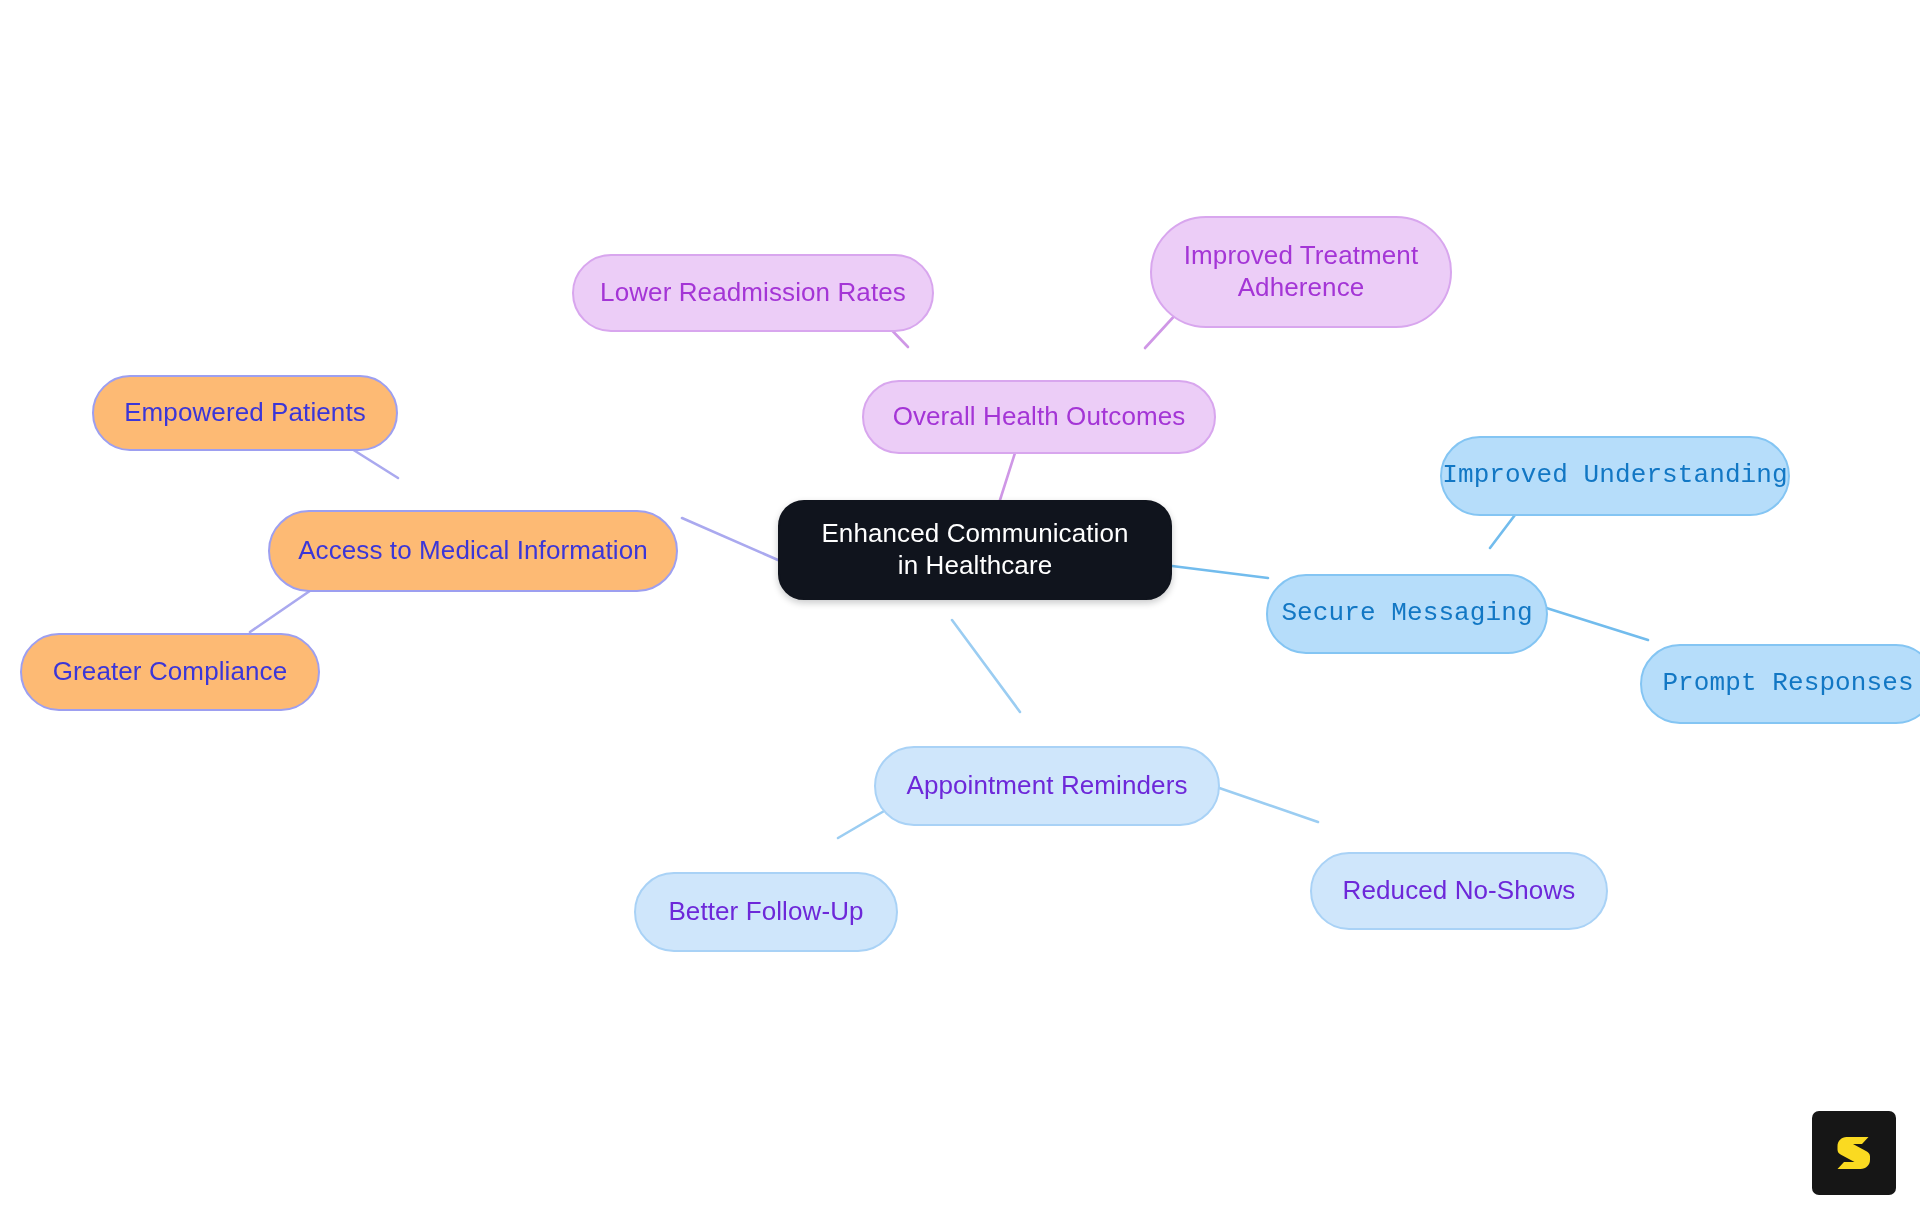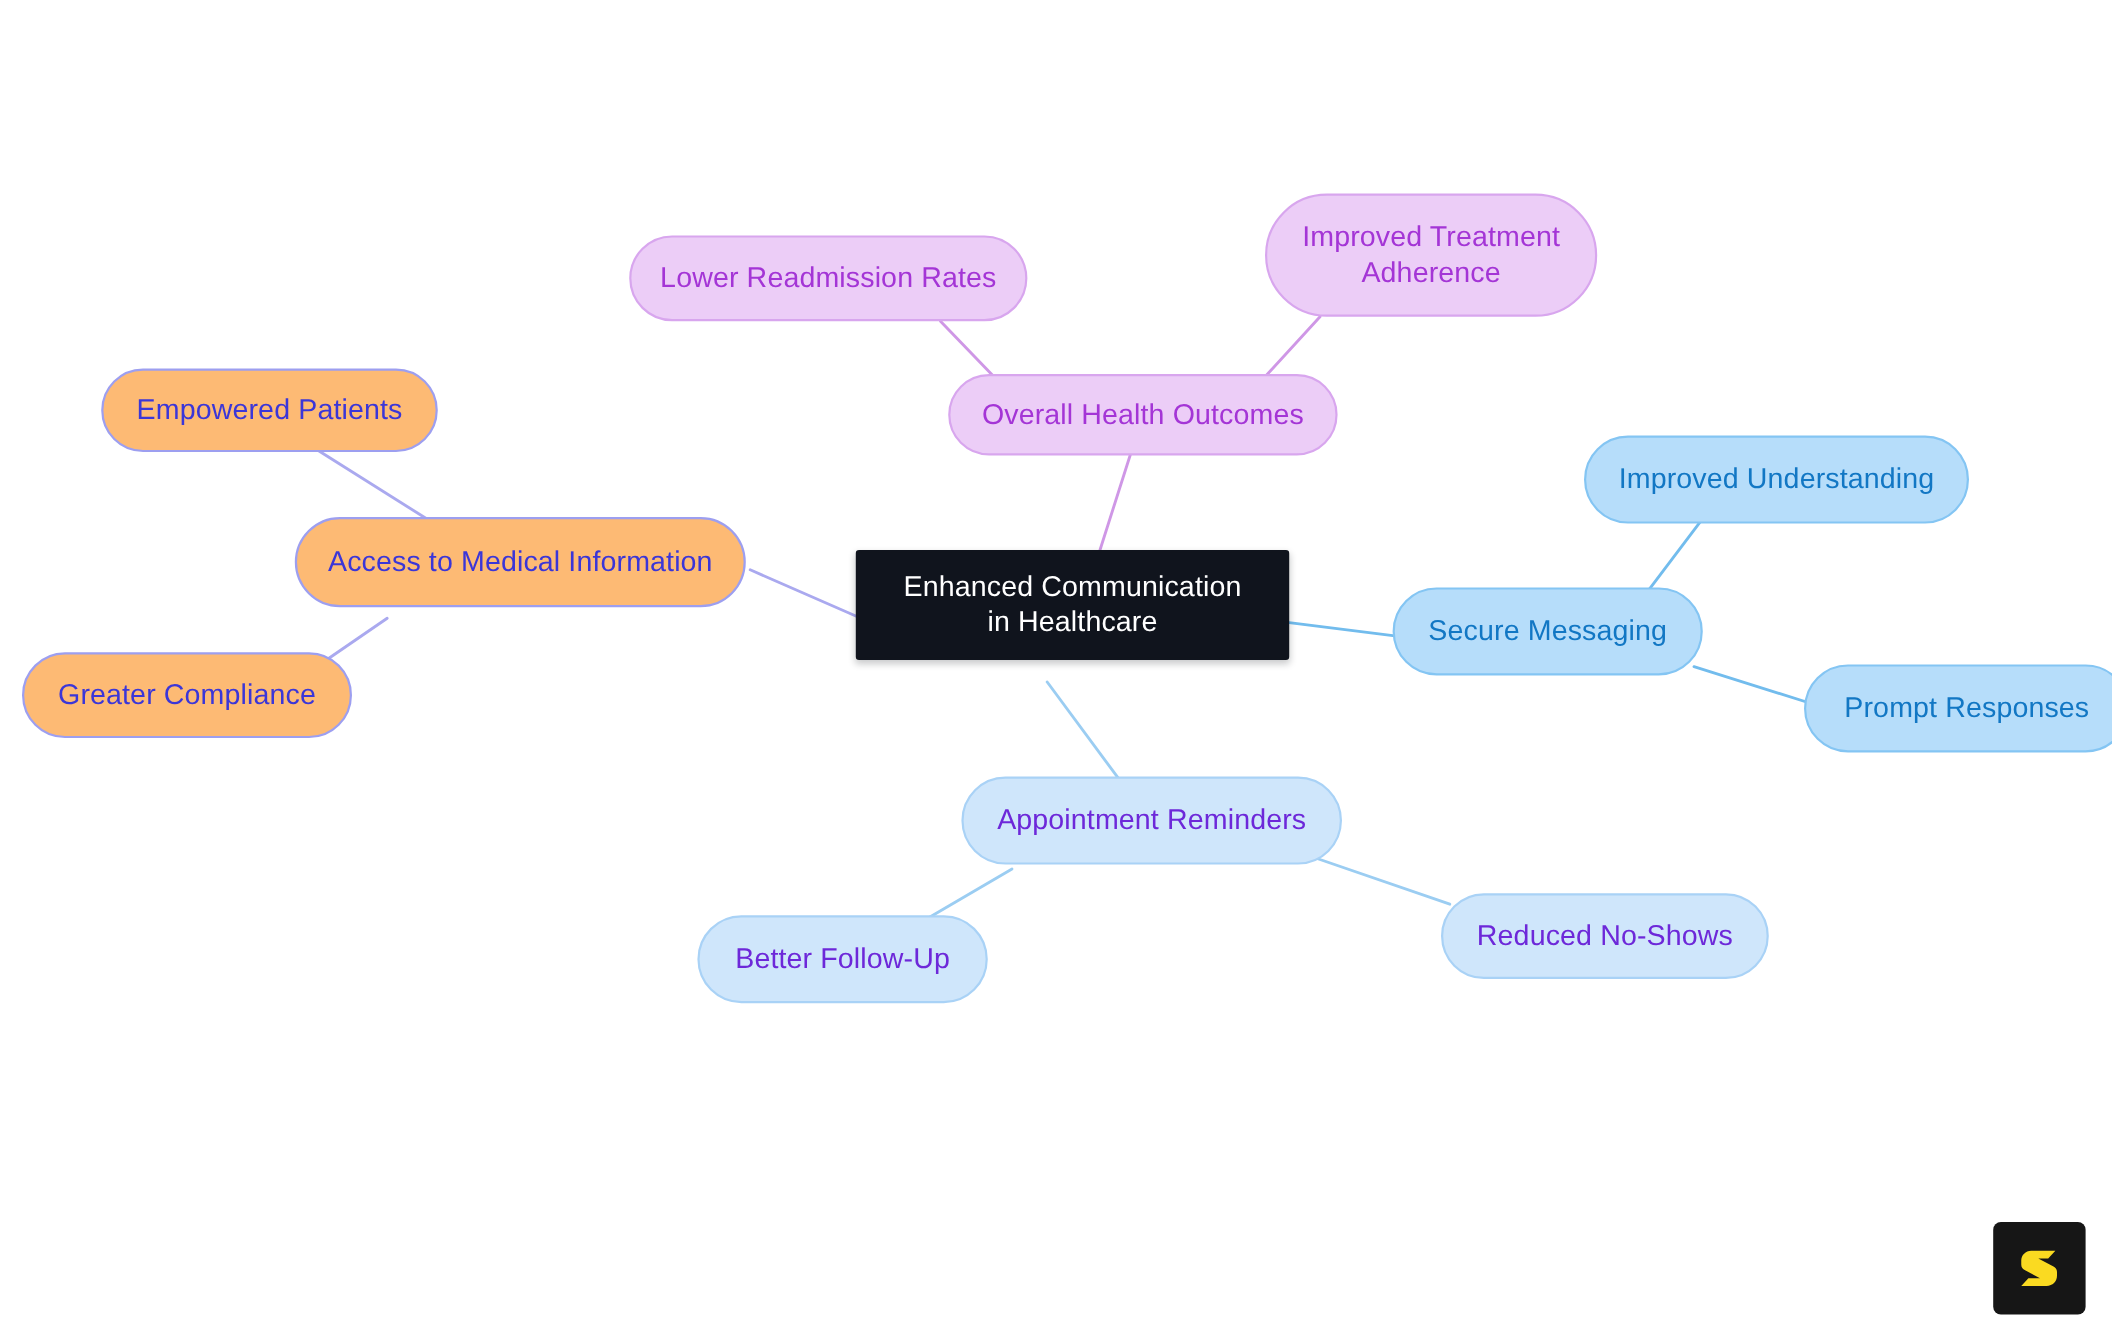--- a/index.html
+++ b/index.html
@@ -33,44 +33,46 @@
     border-style: solid;
     border-width: 2px;
     white-space: pre-line;
     line-height: 1.22;
     z-index: 2;
   }
   .node-root {
     background: #10141d;
     border-color: #10141d;
     color: #ffffff;
-    border-radius: 3px;
+    border-radius: 26px;
     font-size: 26px;
     letter-spacing: 0.1px;
     box-shadow: 0 3px 7px rgba(10,12,20,0.22);
   }
   .node-branch, .node-leaf {
     border-radius: 999px;
     font-size: 26px;
     letter-spacing: 0.1px;
+    margin-top: 40px;
   }
   .fill-periwinkle {
     background: #fdba74;
     border-color: #9d9ff0;
     color: #3b36d8;
   }
   .fill-lilac {
     background: #eccdf7;
     border-color: #d8a6ee;
     color: #a435d6;
   }
   .fill-blue-a {
     background: #b6ddfa;
     border-color: #84c5f3;
     color: #1277c4;
+    font-family: Liberation Mono, monospace;
   }
   .fill-blue-b {
     background: #cfe6fb;
     border-color: #a9d2f6;
     color: #6d28d9;
   }
   #logo {
     position: absolute;
     width: 84px;
     height: 84px;

